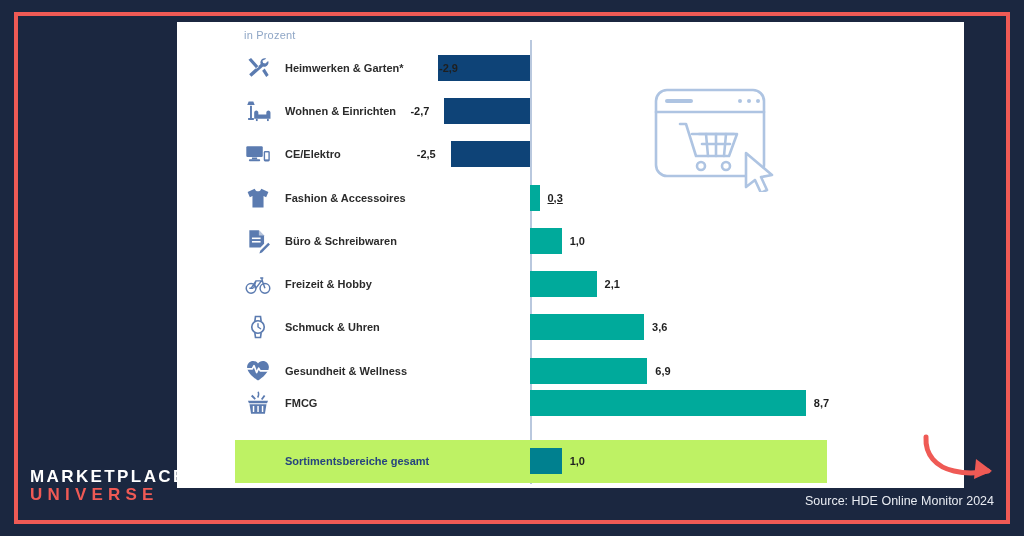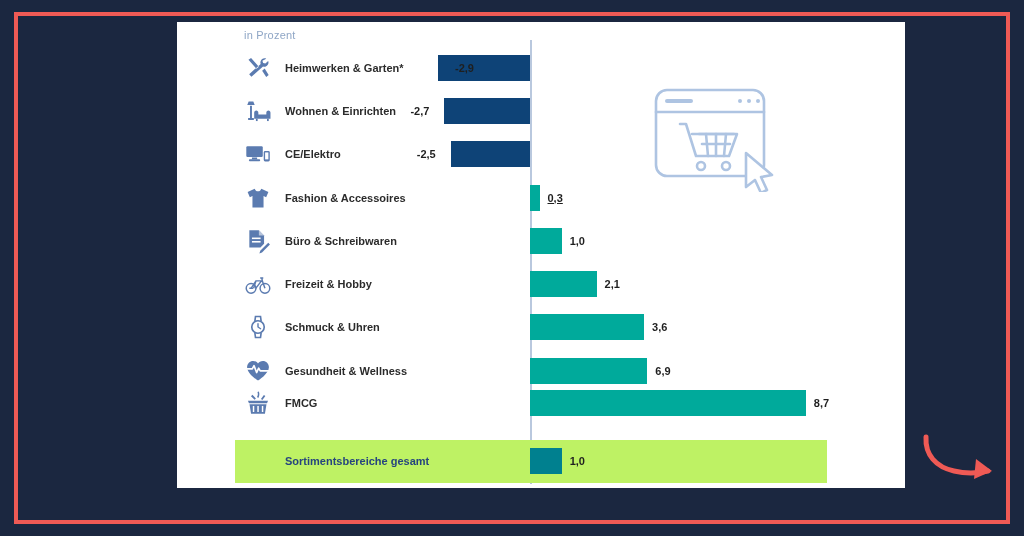--- a/index.html
+++ b/index.html
@@ -20,21 +20,21 @@
     left: 14px; top: 12px;
     width: 996px; height: 512px;
     border: 4px solid #ef5a55;
     pointer-events: none;
   }
 
   
   #panel {
     position: absolute;
     left: 177px; top: 22px;
-    width: 728px; height: 466px;
+    width: 787px; height: 466px;
     background: #ffffff;
   }
   #panel-title {
     position: absolute;
     left: 67px; top: 7px;
     font-size: 11px;
     color: #8fa6c6;
     letter-spacing: .2px;
   }
 
@@ -156,21 +156,21 @@
     <div id="rows">
         <div class="row" style="top: 24px; text-align: right;">
           <div class="row-icon">
             <svg viewBox="0 0 30 30" width="26" height="26" fill="currentColor">
               <path d="M4 5.5l3-2 9 10-2.8 2.4zM24.5 4.2c-2.6-1.1-5.6.2-6.5 2.9-.4 1.1-.3 2.2.1 3.2L4.8 22.2l2.6 3 13.4-11.9c1 .4 2.2.4 3.2 0 2.6-1 3.8-4 2.7-6.5l-3.2 3-2.6-.7-.8-2.6z"></path>
               <path d="M19.8 18.2l2.9-2.5 4.6 7.5-2.8 2.3z"></path>
             </svg>
           </div>
           <div class="row-label">Heimwerken &amp; Garten*</div>
           <div class="bar neg" style="width: 91.93px; left: 261.07px;"></div>
-          <div class="val" style="left: 231px; padding-left: 47px;">-2,9</div>
+          <div class="val" style="left: 215px; padding-left: 47px;">-2,9</div>
         </div>
         <div class="row" style="top: 67.3px;">
           <div class="row-icon">
             <svg viewBox="0 0 30 30" width="26" height="26" fill="currentColor">
               <path d="M4.2 4h5.4l1.6 4.2H2.6zM5.8 9h2.2v14H5.8zM3.6 23h6.6v2.4H3.6z"></path>
               <path d="M13 14.5c1.4 0 2.4 1.1 2.4 2.5v2h9.2v-2c0-1.4 1-2.5 2.4-2.5s2.4 1.1 2.4 2.5V24H10.6v-6.9c0-1.5 1-2.6 2.4-2.6z"></path>
               <rect x="12.6" y="24" width="2" height="2.6"></rect>
               <rect x="25.4" y="24" width="2" height="2.6"></rect>
             </svg>
           </div>
@@ -292,21 +292,26 @@
         <line x1="66" y1="52" x2="66" y2="74"></line>
         <line x1="76" y1="52" x2="74" y2="74"></line>
         <circle cx="51" cy="84" r="4"></circle>
         <circle cx="76" cy="84" r="4"></circle>
 
         <path d="M96 71l26 22-11 2 6 13-6 3-6-13-9 7z" fill="#ffffff"></path>
       </svg>
     </div>
   </div>
 
-
+  <div id="logo">
+    <div class="line1">MARKETPLACE</div>
+    <div class="line2">UNIVERSE</div>
+  </div>
+
+  <div id="source">Source: HDE Online Monitor 2024</div>
 
   <div id="doodle-arrow">
     <svg viewBox="0 0 86 52" width="86" height="52" fill="none" stroke="currentColor" stroke-width="5" stroke-linecap="round">
       <path d="M8 5c-1 18 10 30 28 34 13 3 25 2 34 0"></path>
       <path d="M58 27l16 12-18 8" fill="currentColor" stroke="none"></path>
     </svg>
   </div>
 
 </div>
 

